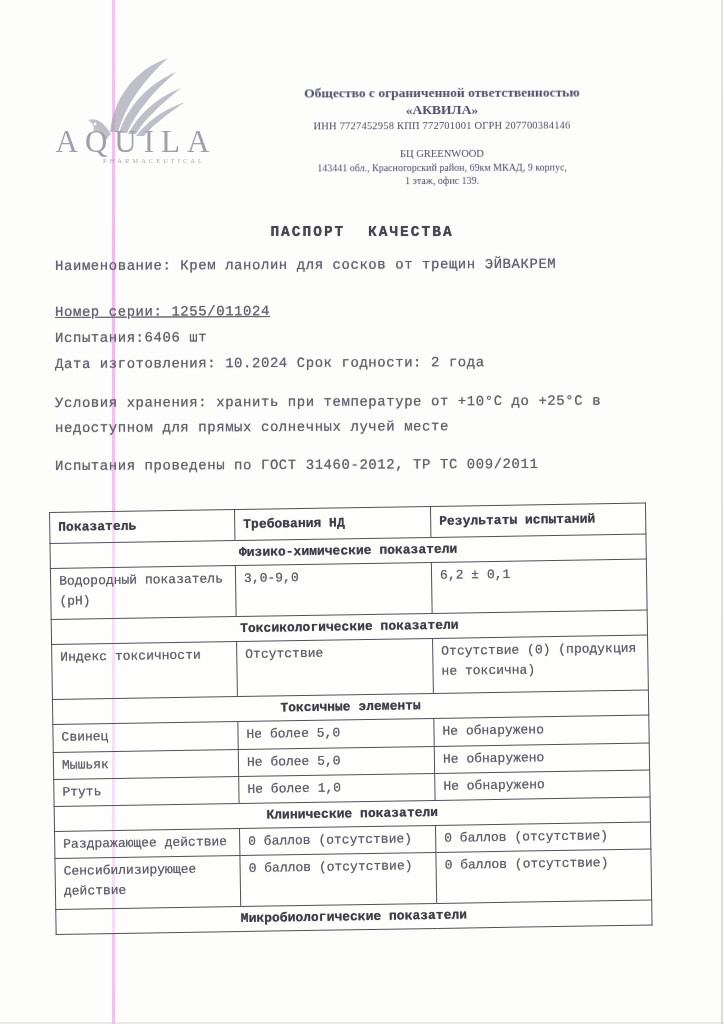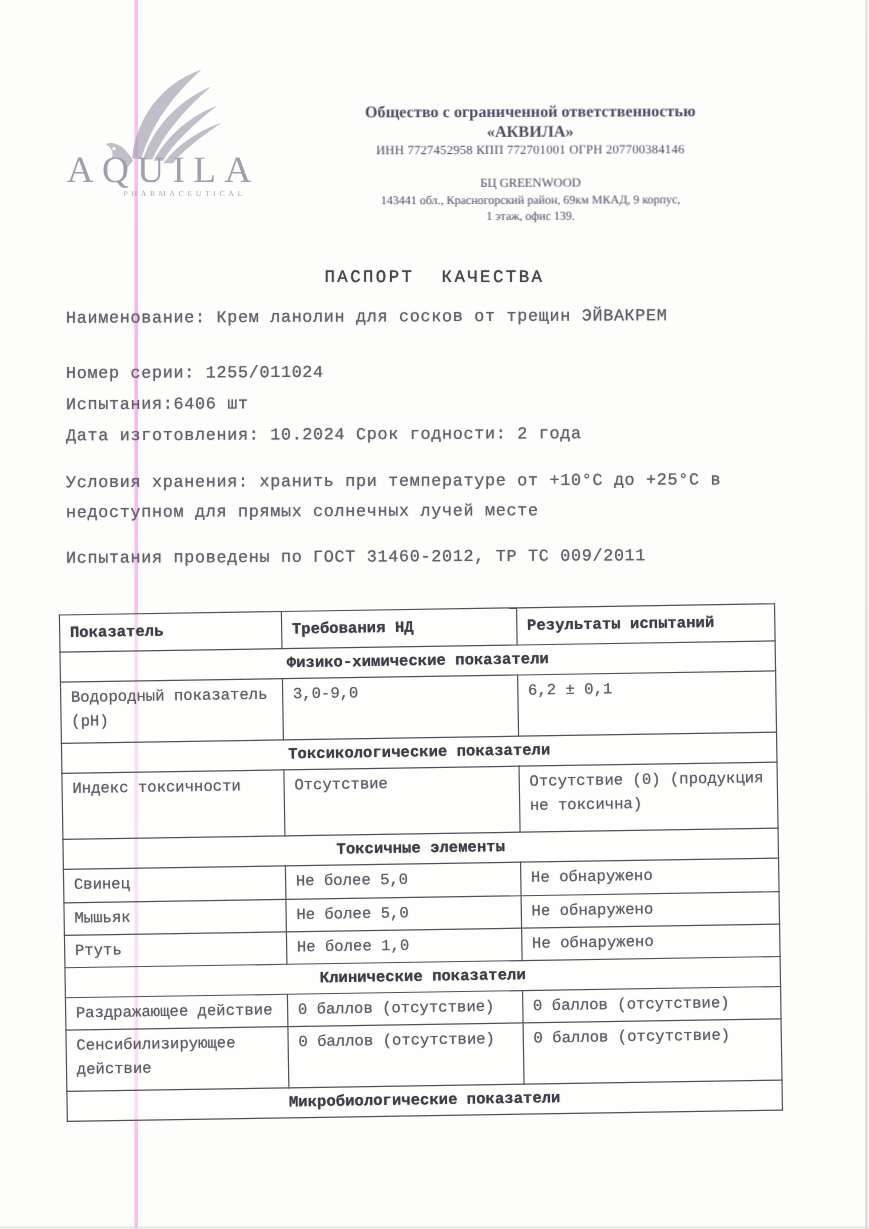--- a/index.html
+++ b/index.html
@@ -32,30 +32,30 @@
   }
   .company .c1 { font-size:13.5px; font-weight:bold; line-height:17px; filter:blur(.2px); }
   .company .c2 { font-size:13.5px; font-weight:bold; line-height:17px; filter:blur(.2px); }
   .company .c3 { font-size:10.5px; line-height:15px; filter:blur(.35px); letter-spacing:.2px; }
   .company .gap { height:14px; }
   .company .c4 { font-size:10.5px; line-height:14px; filter:blur(.3px); }
   .company .c5, .company .c6 { font-size:10px; line-height:13px; filter:blur(.35px); }
   
   .title {
     position:absolute; left:10px; top:224px; width:704px; text-align:center;
-    font-size:14.5px; font-weight:normal; letter-spacing:2px; word-spacing:12px;
+    font-size:14.5px; font-weight:bold; letter-spacing:2px; word-spacing:12px;
     color:#46464f; text-shadow:0 0 .8px #46464f;
   }
   .field {
     position:absolute; left:55px; font-size:14px; letter-spacing:.55px;
     color:#61616c; text-shadow:0 0 .9px rgba(97,97,108,.75);
     white-space:nowrap; transform:rotate(-0.25deg); transform-origin:left top;
   }
   .f-name    { top:258px; }
-  .f-batch   { top:304px; }
+  .f-batch   { top:304px;text-decoration:underline; }
   .f-qty     { top:330px; }
   .f-date    { top:356px; }
   .f-store1  { top:395px; }
   .f-store2  { top:420px; }
   .f-tests   { top:458px; }
   
   .qtable-wrap {
     position:absolute; left:49px; top:512px;
     transform:rotate(-0.9deg); transform-origin:left top;
   }

